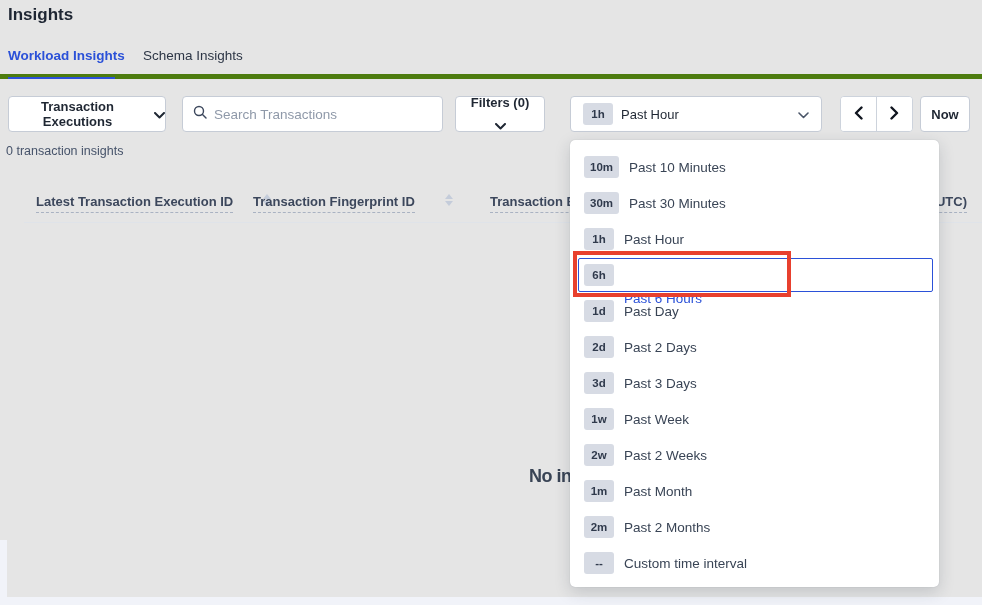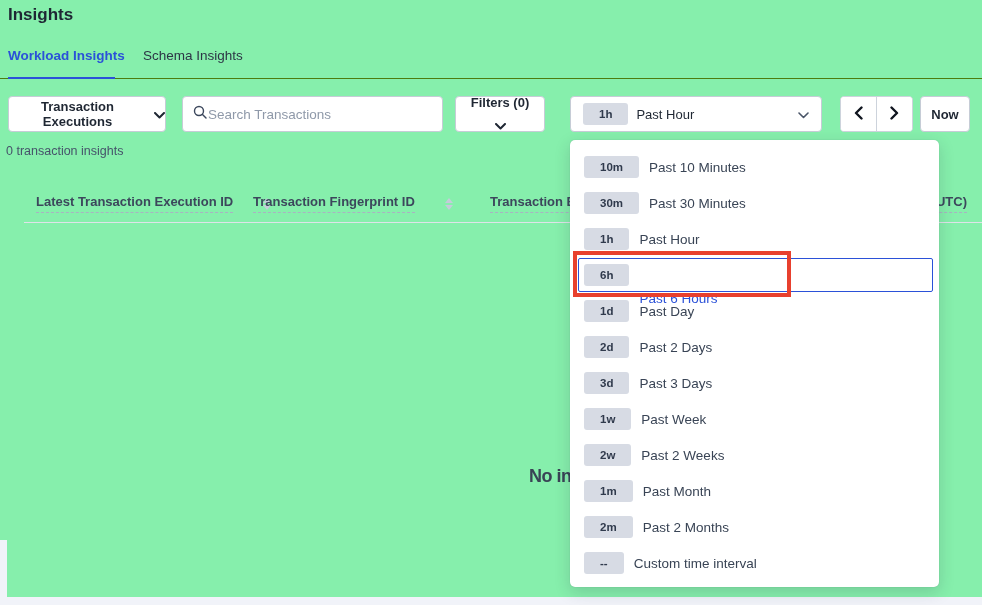--- a/index.html
+++ b/index.html
@@ -1,52 +1,52 @@
 <!DOCTYPE html>
 <html><head>
 <meta charset="utf-8">
 <style>
   * { margin:0; padding:0; box-sizing:border-box; }
   html,body { background:#fff; }
   body { font-family:"Liberation Sans","DejaVu Sans",sans-serif; color:#242a35; }
-  .app { position:relative; width:982px; height:605px; background:#86efac; overflow:hidden;text-decoration:underline; }
+  .app { position:relative; width:982px; height:605px; background:#e5e5e5; overflow:hidden;text-decoration:underline; }
 
   
   .page-title { position:absolute; left:8px; top:5px; font-size:17px; font-weight:bold; color:#1e2633; }
-  .tabs { position:absolute; left:0; top:46px; width:982px; height:33px; border-bottom:1px solid #4d7c0f; }
+  .tabs { position:absolute; left:0; top:46px; width:982px; height:33px; border-bottom:5px solid #4d7c0f; }
   .tab { position:absolute; top:2px; font-size:13.5px; color:#2c3545; cursor:pointer; }
   .tab.active { color:#2b51d8; font-weight:bold; }
   .tab-underline { position:absolute; left:8px; top:31px; width:107px; height:2px; background:#2b51d8; }
   .tab1 { left:8px; } .tab2 { left:143px; }
 
   
   .btn { position:absolute; top:96px; height:36px; background:#fff; border:1px solid #c6ccd6; border-radius:4px;
          display:flex; align-items:center; justify-content:center; gap:8px; font-size:13px; font-weight:bold;
          color:#1f2733; cursor:pointer; font-family:inherit; }
   .entity-btn { left:8px; width:158px; }
   .filters-btn { left:455px; width:90px;flex-direction:column; }
   .search-box { position:absolute; left:182px; top:96px; width:261px; height:36px; background:#fff;
-                border:1px solid #c6ccd6; border-radius:4px; display:flex; align-items:center; padding:0 10px; gap:1px; }
+                border:1px solid #c6ccd6; border-radius:4px; display:flex; align-items:center; padding:0 10px; gap:7px; }
   .search-box input { border:none; outline:none; flex:1; font-size:13.5px; font-family:inherit; color:#242a35; background:transparent; }
   .search-box input::placeholder { color:#8f99a9; }
   .time-btn { left:570px; width:252px; justify-content:flex-start; padding:0 12px; font-weight:normal; }
   .time-btn .chev-right { margin-left:auto; }
   .badge { display:inline-flex; align-items:center; justify-content:center; min-width:30px; height:22px;
-           padding:0 16px; background:#d7dbe4; border-radius:3px; font-size:11.5px; font-weight:bold; color:#303a4c; }
+           padding:0 6px; background:#d7dbe4; border-radius:3px; font-size:11.5px; font-weight:bold; color:#303a4c; }
   .nav-group { position:absolute; left:840px; top:96px; width:73px; height:36px; display:flex;
                border:1px solid #cdd3dc; border-radius:4px; background:#fff; overflow:hidden; }
   .nav-group button { flex:1; background:#fff; border:none; display:flex; align-items:center; justify-content:center; cursor:pointer; }
   .nav-group button:first-child { border-right:1px solid #cdd3dc; }
   .now-btn { left:920px; width:50px; }
 
   .summary { position:absolute; left:6px; top:144px; font-size:12.5px; color:#46536a; }
 
   
   .thead { position:absolute; left:0; top:190px; width:982px; height:34px; }
-  .th { position:absolute; top:4px; display:flex; align-items:flex-end; font-size:13px; font-weight:bold; color:#3c475c; cursor:pointer;gap:8px; }
+  .th { position:absolute; top:4px; display:flex; align-items:flex-start; font-size:13px; font-weight:bold; color:#3c475c; cursor:pointer;gap:8px; }
   .th-label { border-bottom:1px dashed #a9b2c2; padding-bottom:3px; white-space:nowrap; }
   .th1 { left:36px; } .th2 { left:253px; } .th3 { left:490px; }
   .th4 { right:15px; }
   .sorter { display:inline-flex; flex-direction:column; gap:2px; margin-left:22px; margin-bottom:3px; }
   .thead-divider { position:absolute; left:24px; top:32px; width:958px; height:1px; background:#dfe3e9; }
 
   .empty-msg { position:absolute; left:529px; top:466px; font-size:18px; font-weight:bold; color:#394455;
                letter-spacing:-0.5px; white-space:nowrap; }
 
   

